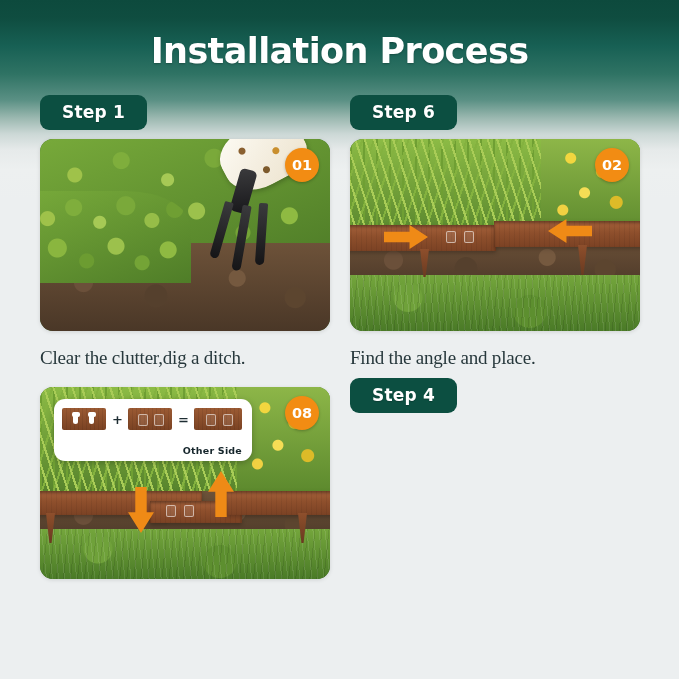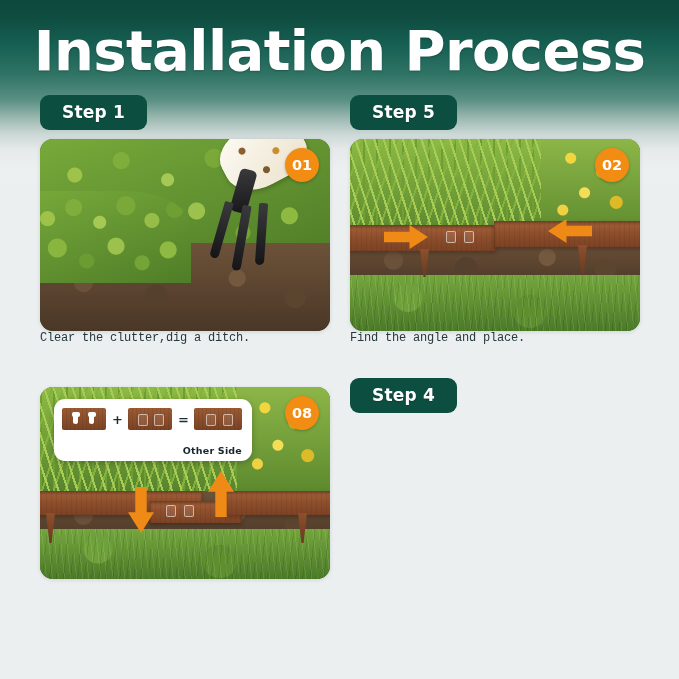--- a/index.html
+++ b/index.html
@@ -24,21 +24,21 @@
         #eceff0 200px,
         #eceff0 679px);
     overflow:hidden;
   }
 
   
   .title{
     position:absolute;left:0;top:22px;width:679px;
     text-align:center;
     color:#ffffff;
-    font-size:56px;
+    font-size:35px;
     font-weight:bold;
     letter-spacing:-0.6px;
     line-height:58px;
     font-family:"DejaVu Sans","Liberation Sans",sans-serif;
     text-shadow:0 1px 2px rgba(0,0,0,.25);
     white-space:nowrap;
   }
 
   
   .grid{position:absolute;left:0;top:0;width:679px;height:489px;}
@@ -65,26 +65,26 @@
     position:relative;
     margin-top:9px;
     width:290px;height:192px;
     border-radius:13px;
     overflow:hidden;
     box-shadow:0 1px 4px rgba(0,0,0,.12);
     background:#3a6b2a;
   }
 
   .caption{
-    margin-top:0;
-    font-size:12px;
+    margin-top:16px;
+    font-size:19px;
     color:#27383c;
     letter-spacing:-0.2px;
     white-space:nowrap;
-    font-family:Liberation Mono, monospace;
+    font-family:Liberation Serif, serif;
   }
 
   .numbadge{
     position:absolute;right:11px;top:9px;
     width:34px;height:34px;border-radius:50%;
     background:#f28c13;
     color:#fff;font-size:14.5px;font-weight:bold;
     display:flex;align-items:center;justify-content:center;
     font-family:"DejaVu Sans","Liberation Sans",sans-serif;
     z-index:9;
@@ -312,21 +312,21 @@
         <div class="toolneck" style="right:78px;top:30px;width:17px;height:44px;transform:rotate(16deg);"></div>
         <div class="tine" style="right:104px;top:62px;width:9px;height:58px;transform:rotate(16deg);"></div>
         <div class="tine" style="right:84px;top:66px;width:9px;height:66px;transform:rotate(10deg);"></div>
         <div class="tine" style="right:64px;top:64px;width:9px;height:62px;transform:rotate(4deg);"></div>
       </div>
 
       <div class="caption">Clear the clutter,dig a ditch.</div>
     </div>
 
     <div class="step c1 r0">
-      <div class="badge">Step 5</div>
+      <div class="badge">Step 6</div>
 
       <div class="photo">
         <div class="numbadge">02</div>
 
         <div class="layer tallgrass" style="top:0;height:104px;"></div>
         <div class="layer flowers-yellow" style="top:0;height:96px;width:34%;left:66%;"></div>
         <div class="layer soil" style="top:96px;height:56px;"></div>
         <div class="layer grass" style="top:136px;height:56px;"></div>
 
         <div class="edging" style="left:-4px;top:86px;width:150px;height:26px;"></div>

